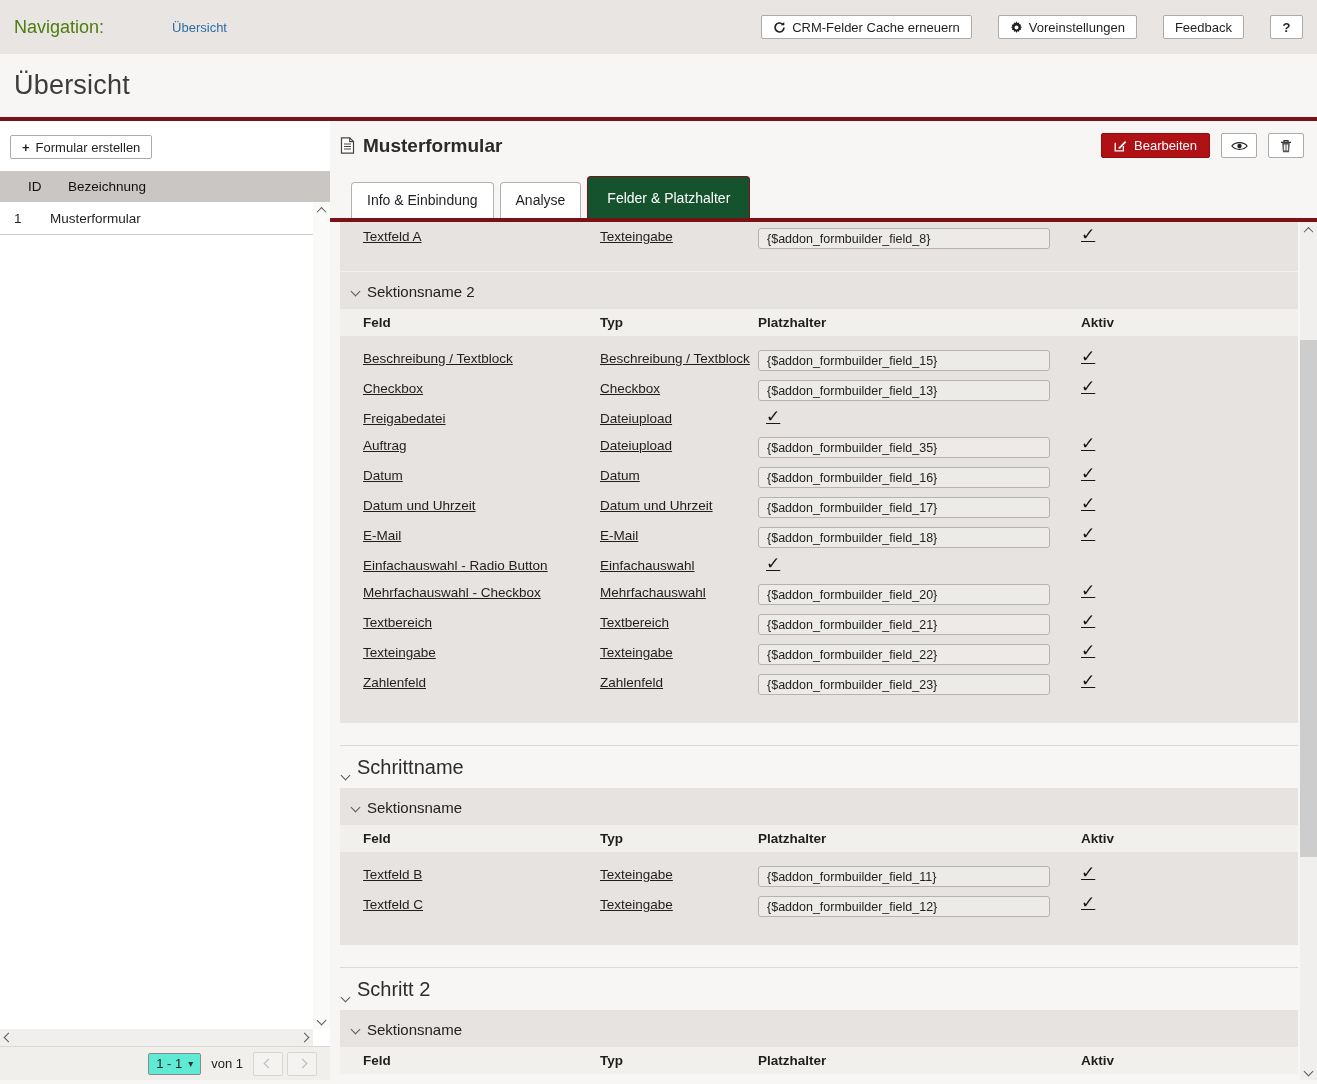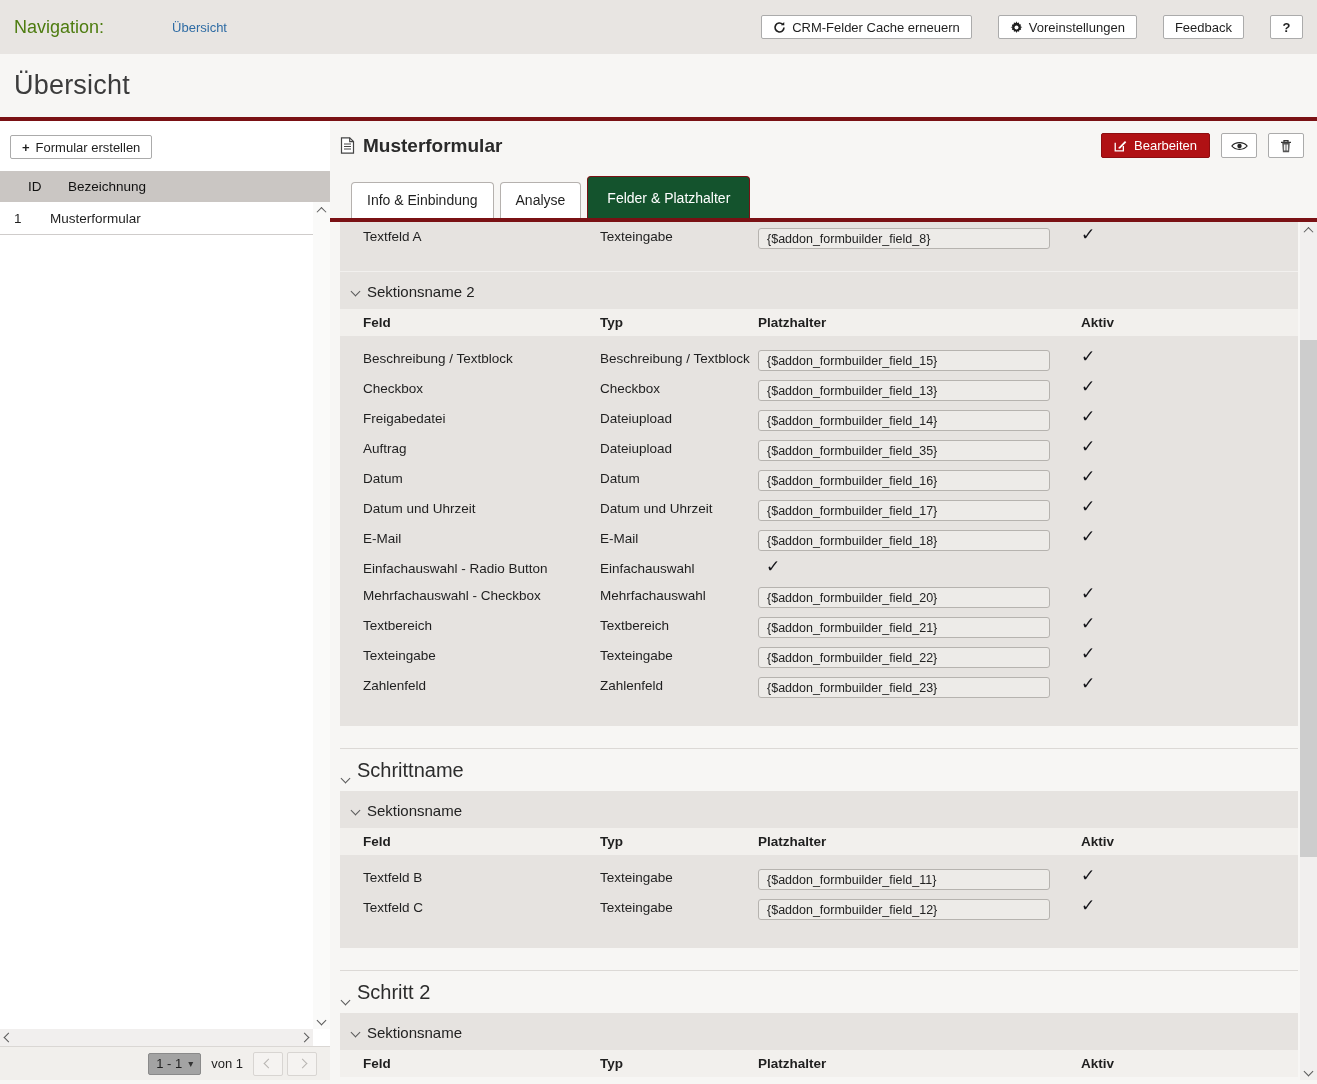--- a/index.html
+++ b/index.html
@@ -45,21 +45,21 @@
   .chev { width:7px; height:7px; border-right:1.6px solid #5a5a5a; border-bottom:1.6px solid #5a5a5a; }
   .chev.up    { transform:rotate(-135deg) translate(-1px,-1px); }
   .chev.down  { transform:rotate(45deg); }
   .chev.left  { transform:rotate(135deg); }
   .chev.right { transform:rotate(-45deg); }
   .chev.dim   { border-color:#b7b4b1; }
   
   .pagination { position:absolute; left:0; right:0; bottom:0; height:34px; background:#f1efec;
      border-top:1px solid #dad7d4; display:flex; align-items:center; justify-content:flex-end;
      padding-right:13px; gap:10px; font-size:13px; }
-  .page-select { background:#a3a3a3; border:1px solid #8a8a8a; border-radius:2px; height:22px;
+  .page-select { background:#5eead4; border:1px solid #8a8a8a; border-radius:2px; height:22px;
      width:53px; display:flex; align-items:center; justify-content:space-between;
      padding:0 7px; cursor:pointer; font-size:13px; }
   .page-nav { display:flex; gap:4px; }
   .page-nav .pbtn { width:30px; height:24px; background:#f5f3f1; border:1px solid #d8d5d2;
      border-radius:2px; display:flex; align-items:center; justify-content:center; cursor:default; }
 
   
   .main { flex:1; position:relative; background:#f7f6f4; }
   .panel-head { height:49px; display:flex; align-items:center; padding:0 13px 0 10px; }
   .panel-title { font-size:19px; font-weight:600; color:#2a2a2a; display:flex; align-items:center; gap:8px; }
@@ -78,21 +78,21 @@
   .tab.active { background:#14532d; border-color:#7a1114; color:#fff; padding:13px 19px 12px; }
 
   
   .content { position:absolute; top:101px; left:0; right:0; bottom:0; overflow:hidden; }
   .content-inner { position:absolute; top:0; left:10px; right:19px; }
   .graybox { background:#e6e3e0; }
   .grid { display:grid; grid-template-columns:237px 158px 315px 1fr; padding-left:23px;
           align-items:start; font-size:13.5px; }
   .tbl-head { background:#f2f0ed; font-weight:bold; padding-top:4px; padding-bottom:4px; }
   .tbl-head > div { padding:2px 0; }
-  .frow > div { padding:5px 0 4px; line-height:18px; }
+  .frow > div { padding:5px 0 4px; line-height:18px;text-decoration:underline; }
   .frow .c-check { font-size:17px; padding-left:8px; padding-top:3px; color:#15151a; }
   .ph-input { width:292px; height:21px; background:#edebe8; border:1px solid #b6b3af;
      border-radius:3px; font-size:12.5px; color:#222; padding:0 8px;
      font-family:"Liberation Sans","DejaVu Sans",sans-serif; }
   .sect-head { display:flex; align-items:center; gap:8px; font-size:15px; color:#222;
      padding:11px 0 9px 12px; cursor:pointer; }
   .step-head { display:flex; align-items:flex-end; gap:8px; font-size:20px; font-weight:300;
      color:#2c2c2c; padding:10px 0 9px 2px; cursor:pointer; }
   .sep-line { border-top:1px solid #dcd9d6; }
   .sep-line-in { border-top:1px solid #f2f0ee; margin-top:18px; }
@@ -265,21 +265,20 @@
           </div>
           <div class="grid frow">
             <div>Checkbox</div>
             <div>Checkbox</div>
             <div><input class="ph-input" readonly="" value="{$addon_formbuilder_field_13}" style=""></div>
             <div class="c-check">✓</div>
           </div>
           <div class="grid frow">
             <div>Freigabedatei</div>
             <div>Dateiupload</div>
-            <div><input class="ph-input" readonly="" value="{$addon_formbuilder_field_14}" style=""></div>
             <div class="c-check">✓</div>
           </div>
           <div class="grid frow">
             <div>Auftrag</div>
             <div>Dateiupload</div>
             <div><input class="ph-input" readonly="" value="{$addon_formbuilder_field_35}" style=""></div>
             <div class="c-check">✓</div>
           </div>
           <div class="grid frow">
             <div>Datum</div>

